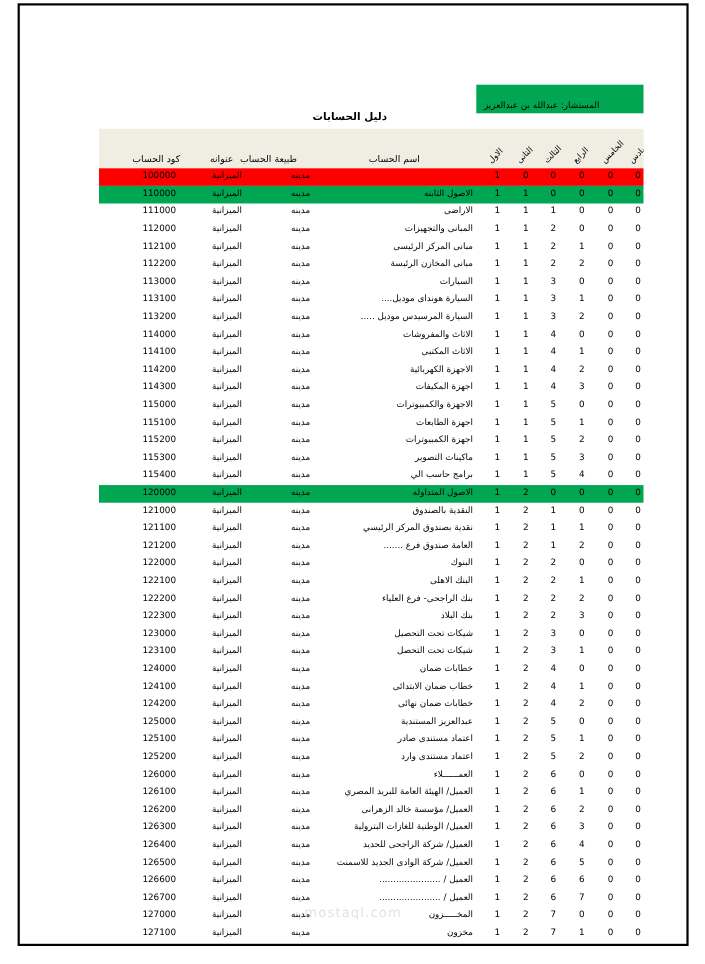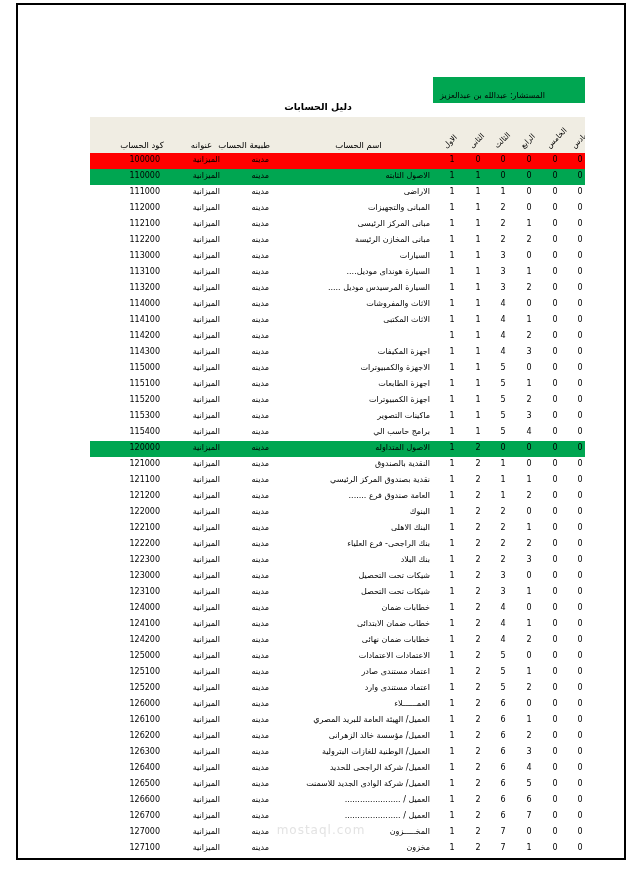--- a/index.html
+++ b/index.html
@@ -33,21 +33,21 @@
     transform:rotate(-45deg); transform-origin:0 100%;
     white-space:nowrap; direction:rtl;
   }
   .rows { position:absolute; left:72px; top:148px; width:495px; }
   .row { position:relative; height:16px; width:495px; }
   .row.red   { background:#FF0000; }
   .row.green { background:#00A651; }
   .cell { position:absolute; top:0; height:14.5px; line-height:14.5px; font-size:8px; color:#000; white-space:nowrap; }
   .cell.code    { left:0;    width:70px;  text-align:right; }
   .cell.address { left:80px; width:50px;  text-align:right; direction:rtl; }
-  .cell.nature  { left:125px; width:54px; text-align:right; direction:rtl; }
+  .cell.nature  { left:138px; width:54px; text-align:right; direction:rtl; }
   .cell.name    { left:140px; width:200px; text-align:right; direction:rtl; }
   .cell.lvl     { width:18px; text-align:center; }
   .watermark {
     position:absolute; left:0; right:0; top:818px; text-align:center;
     color:#E3E3E3; line-height:1; user-select:none;
   }
   .watermark .wm-ar { font-size:27px; font-weight:bold; direction:rtl; }
   .watermark .wm-en { font-size:12px; letter-spacing:1px; margin-top:1px; }
 </style>
 </head>
@@ -205,20 +205,21 @@
         <div class="cell lvl" style="left: 379px;">1</div>
         <div class="cell lvl" style="left: 404px;">4</div>
         <div class="cell lvl" style="left: 430px;">1</div>
         <div class="cell lvl" style="left: 456px;">0</div>
         <div class="cell lvl" style="left: 481px;">0</div>
       </div>
       <div class="row">
         <div class="cell code">114200</div>
         <div class="cell address">الميزانية</div>
         <div class="cell nature">مدينه</div>
+        <div class="cell name">الاجهزة الكهربائية</div>
         <div class="cell lvl" style="left: 353px;">1</div>
         <div class="cell lvl" style="left: 379px;">1</div>
         <div class="cell lvl" style="left: 404px;">4</div>
         <div class="cell lvl" style="left: 430px;">2</div>
         <div class="cell lvl" style="left: 456px;">0</div>
         <div class="cell lvl" style="left: 481px;">0</div>
       </div>
       <div class="row">
         <div class="cell code">114300</div>
         <div class="cell address">الميزانية</div>
@@ -444,21 +445,21 @@
         <div class="cell lvl" style="left: 379px;">2</div>
         <div class="cell lvl" style="left: 404px;">4</div>
         <div class="cell lvl" style="left: 430px;">2</div>
         <div class="cell lvl" style="left: 456px;">0</div>
         <div class="cell lvl" style="left: 481px;">0</div>
       </div>
       <div class="row">
         <div class="cell code">125000</div>
         <div class="cell address">الميزانية</div>
         <div class="cell nature">مدينه</div>
-        <div class="cell name">الاعتمادات الاعتمادات</div>
+        <div class="cell name">عبدالعزيز المستندية</div>
         <div class="cell lvl" style="left: 353px;">1</div>
         <div class="cell lvl" style="left: 379px;">2</div>
         <div class="cell lvl" style="left: 404px;">5</div>
         <div class="cell lvl" style="left: 430px;">0</div>
         <div class="cell lvl" style="left: 456px;">0</div>
         <div class="cell lvl" style="left: 481px;">0</div>
       </div>
       <div class="row">
         <div class="cell code">125100</div>
         <div class="cell address">الميزانية</div>

